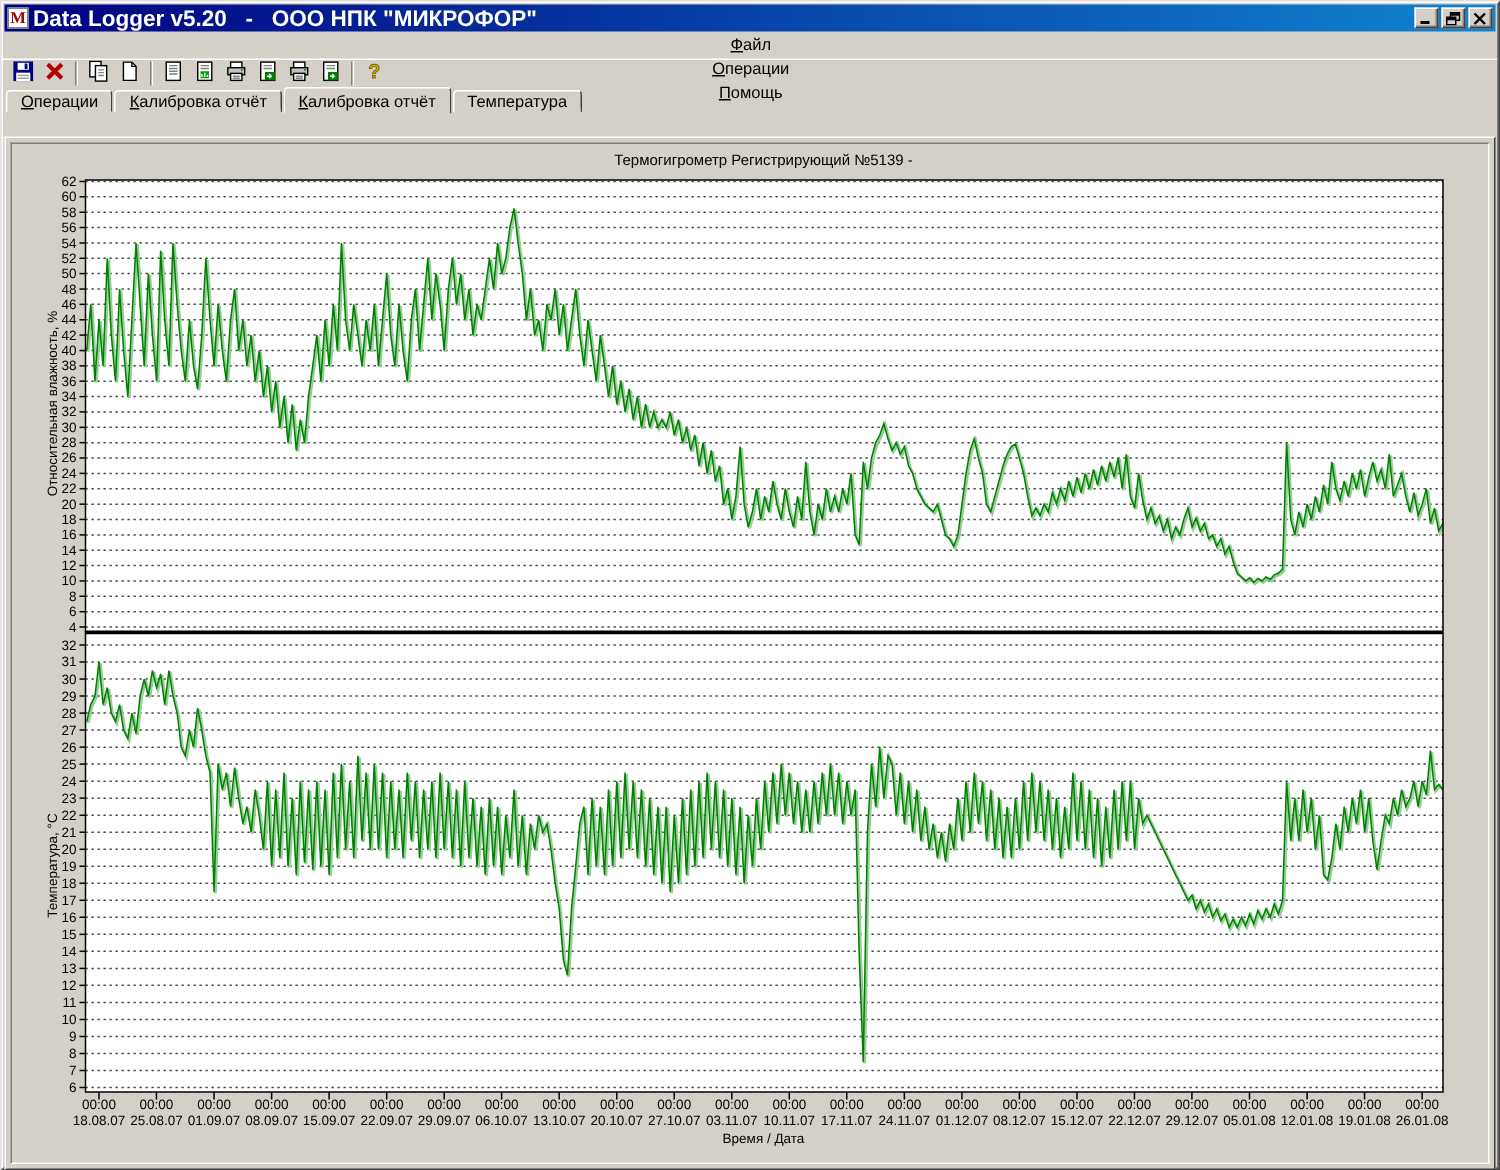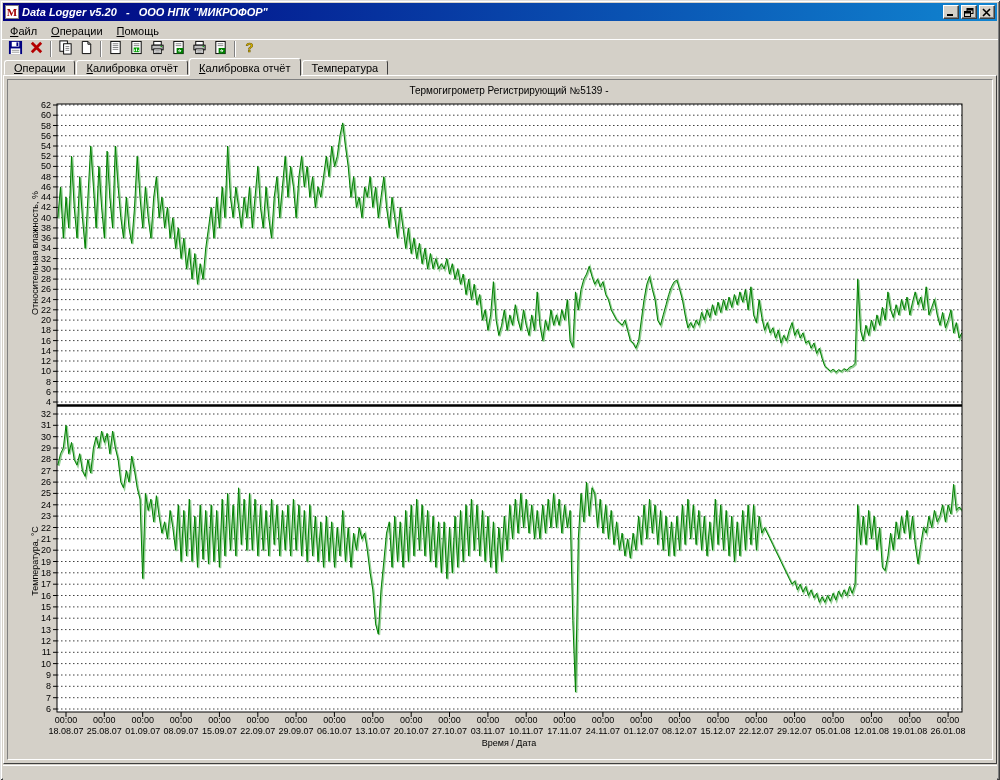--- a/index.html
+++ b/index.html
@@ -7,43 +7,43 @@
   .window{position:relative;width:1000px;height:780px;background:#d4d0c8;
     font-family:"Liberation Sans",sans-serif;font-size:11px;color:#000;
     box-shadow:inset 1px 1px #dfdfdf, inset -1px -1px #404040, inset 2px 2px #fff, inset -2px -2px #808080;
     padding:2px;overflow:hidden;}
   
   .titlebar{height:18px;margin:1px;background:linear-gradient(90deg,#000080,#1084d0);
     display:flex;align-items:center;padding:0 2px;color:#fff;}
   .title-icon{width:14px;height:14px;background:#fff;border:1px solid #808080;
     display:flex;align-items:center;justify-content:center;margin-right:3px;
     font-family:"Liberation Serif",serif;font-weight:bold;font-size:11px;color:#a00000;line-height:1;}
-  .title-text{font-weight:bold;font-size:11px;white-space:pre;flex:1;overflow:hidden;font-style:italic;}
+  .title-text{font-weight:bold;font-size:15px;white-space:pre;flex:1;overflow:hidden;}
   .winbtns{display:flex;gap:2px;}
   .winbtn{width:16px;height:14px;background:#d4d0c8;border:1px solid;
     border-color:#fff #404040 #404040 #fff;box-shadow:inset -1px -1px #808080;
     display:flex;align-items:center;justify-content:center;padding:0;}
   .winbtn svg{display:block;}
   
-  .menubar{height:17px;display:flex;align-items:center;padding-left:1px;}
+  .menubar{height:17px;display:flex;align-items:center;padding-left:1px;flex-direction:column;}
   .menu-item{display:inline-block;padding:2px 7px;}
   .accel::first-letter{text-decoration:underline;}
   
   .toolbar{height:18px;display:flex;align-items:center;padding-left:3px;border-top:1px solid #fff;}
   .tbtn{width:21px;height:18px;display:flex;align-items:center;justify-content:center;
     background:transparent;border:none;padding:0;}
   .tsep{width:2px;height:16px;border-left:1px solid #808080;border-right:1px solid #fff;margin:0 3px;}
   
   .tabbar{height:18px;display:flex;align-items:flex-end;padding-left:2px;position:relative;z-index:2;}
   .tab{display:inline-block;padding:2px 9px 2px 9px;background:#d4d0c8;margin-right:1px;
     border:1px solid;border-color:#fff #404040 #d4d0c8 #fff;border-radius:3px 3px 0 0;height:16px;}
   .tab.active{height:18px;padding-top:3px;margin-bottom:-1px;z-index:3;position:relative;}
   .tab:not(.active){margin-bottom:0;height:15px;padding-top:1px;}
   
-  .content{position:relative;margin:0 1px;height:689px;background:#d4d0c8;
+  .content{position:relative;margin:16px 1px;height:689px;background:#d4d0c8;
     border:1px solid;border-color:#fff #404040 #404040 #fff;z-index:1;}
   .chart-panel{position:absolute;left:3px;top:3px;right:3px;bottom:3px;
     border:1px solid;border-color:#808080 #fff #fff #808080;background:#d4d0c8;}
   .chart-panel svg{display:block;}
   
   .statusbar{height:16px;margin:1px 1px 0 1px;border-top:1px solid #fff;
     box-shadow:inset 0 1px #d4d0c8;background:#d4d0c8;}
   text{font-family:"Liberation Sans",sans-serif;}
 </style>
 </head>

